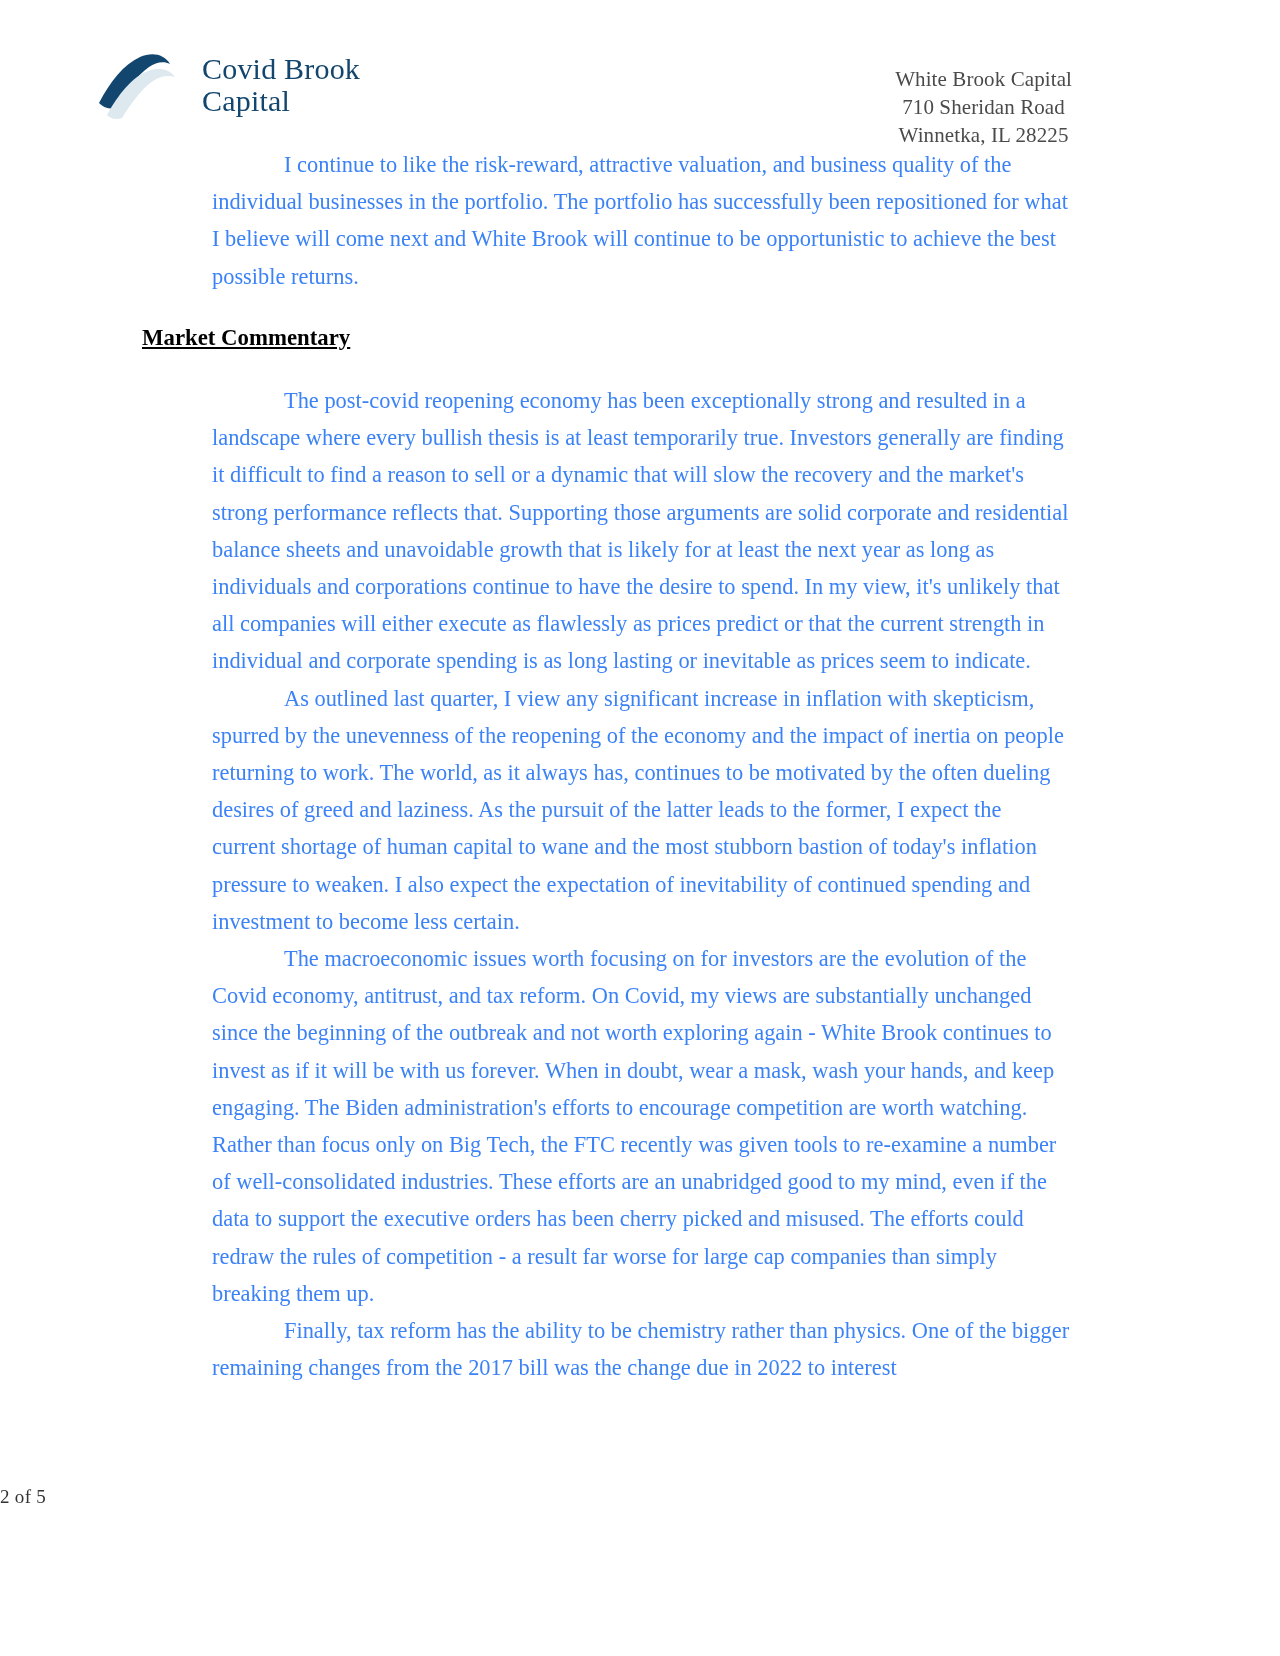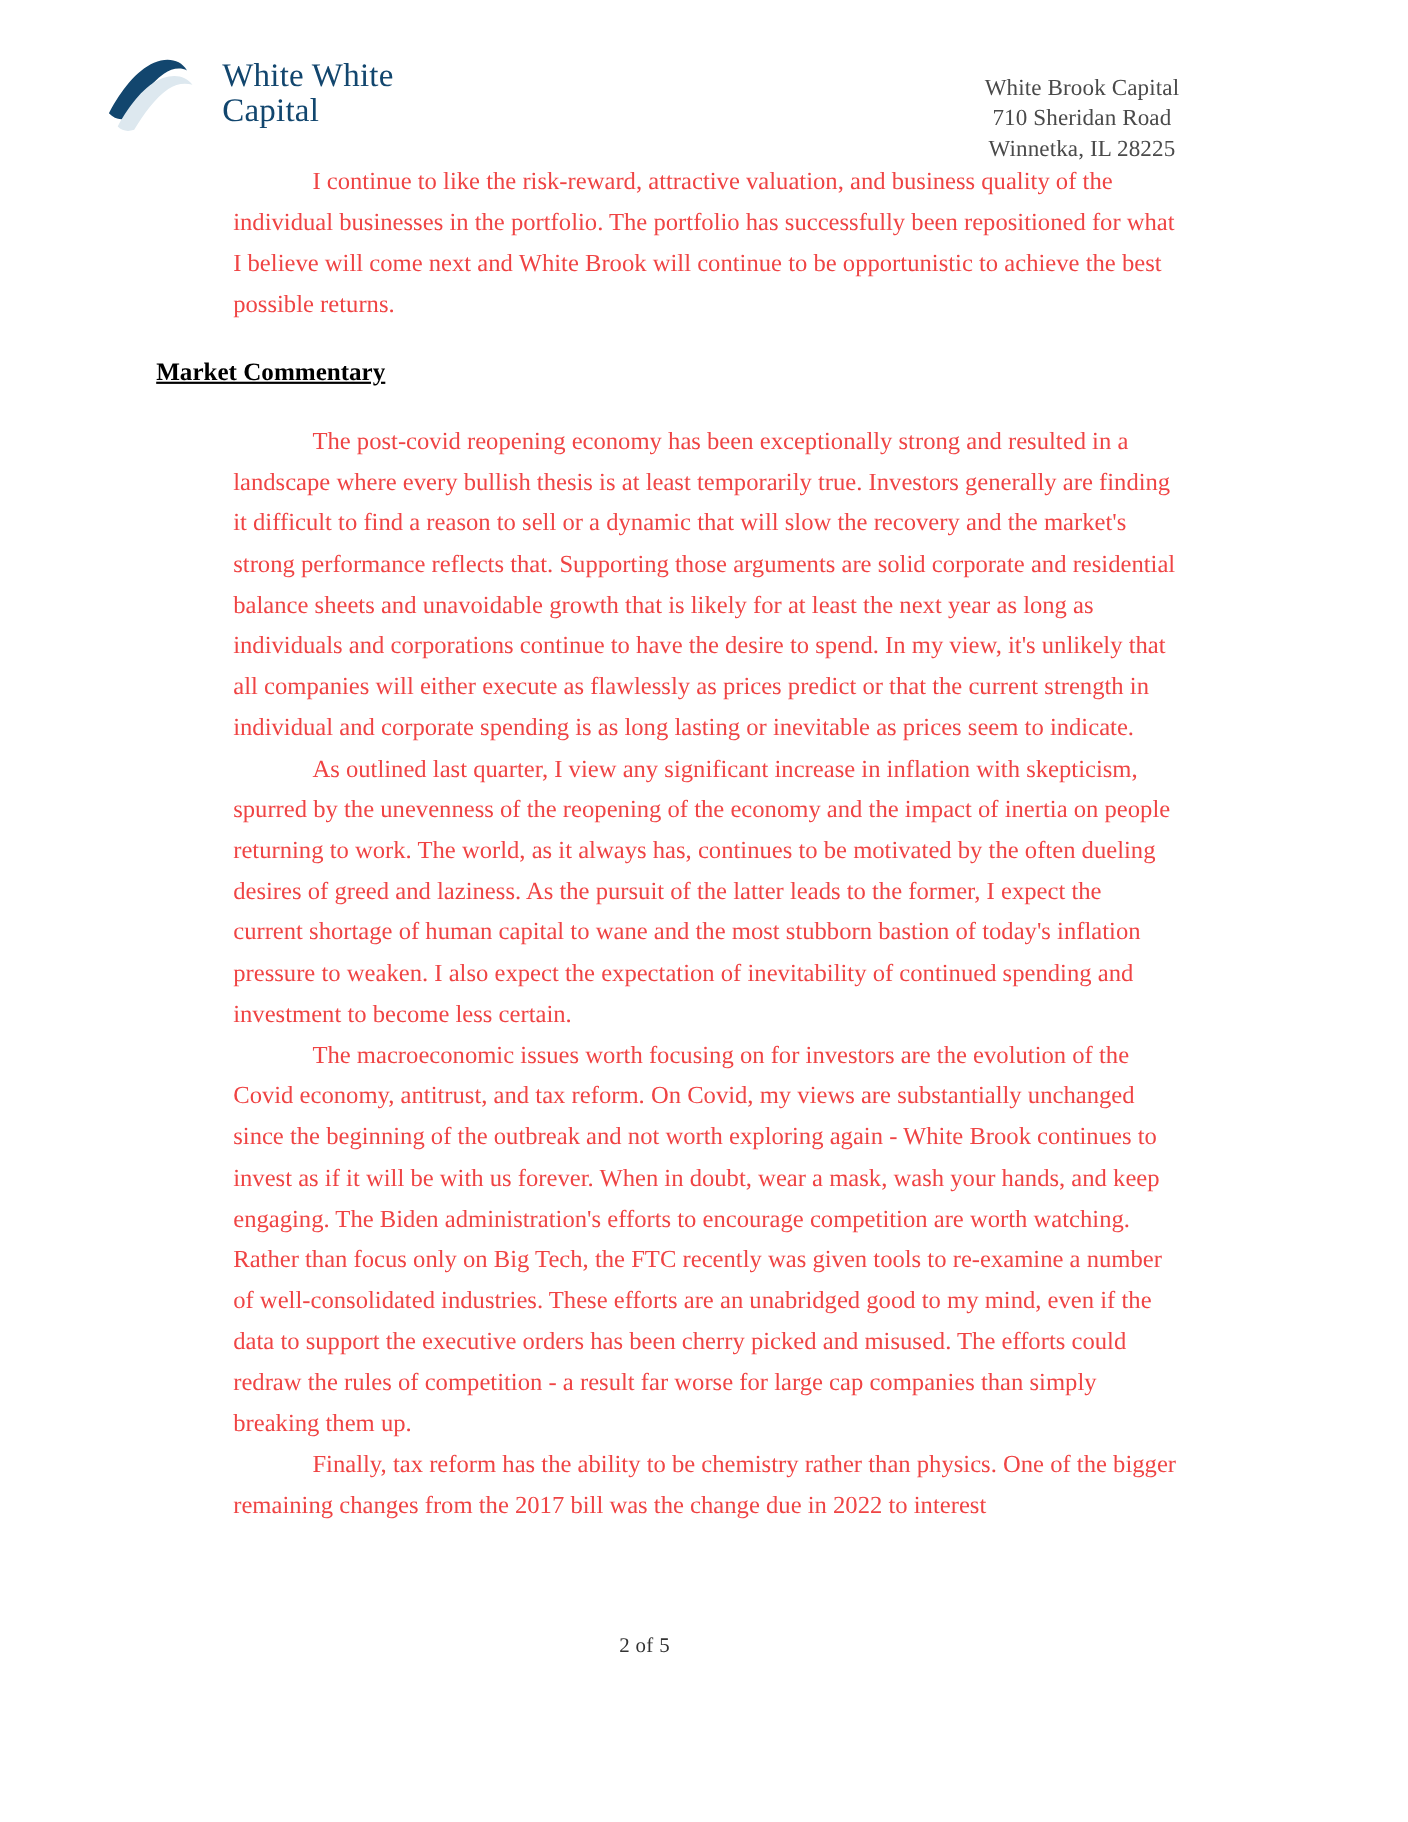--- a/index.html
+++ b/index.html
@@ -68,21 +68,21 @@
     left: 212px;
     top: 146px;
     width: 858px;
   }
   .para {
     margin: 0;
     font-size: 22.4px;
     line-height: 37.2px;
     text-align: left;
     text-indent: 72px;
-    color: #ef4444;
+    color: #3b82f6;
     -webkit-font-smoothing: antialiased;
   }
 
   .section-heading {
     margin: 0;
     font-size: 22.8px;
     font-weight: bold;
     line-height: 37.2px;
     color: #000000;
     margin-left: -70px;
@@ -90,43 +90,42 @@
   }
   .spacer-sm { height: 24px; }
   .spacer-md { height: 26px; }
 
   
   .page-footer {
     position: absolute;
     left: 0;
     bottom: 148px;
     width: 1084px;
-    text-align: center;
+    text-align: left;
     font-size: 19px;
     color: #333333;
     letter-spacing: 0.3px;
-    margin-left: 44px;
   }
 </style>
 </head>
 <body>
 
 <div class="page">
 
   <div class="letterhead">
 
     <div class="logo-block">
       <span class="logo-mark-wrap">
         <svg class="logo-mark" viewBox="0 0 96 74" xmlns="http://www.w3.org/2000/svg" aria-hidden="true">
           <path d="M3 55 C 14 34, 28 16, 44 9 C 56 4, 68 6, 74 16 C 68 13, 60 14, 53 19 C 41 27, 30 44, 20 59 C 14 62, 8 60, 3 55 Z" fill="#12466e"></path>
           <path d="M11 67 C 22 47, 36 29, 52 23 C 63 19, 73 21, 79 29 C 72 27, 64 28, 57 33 C 45 41, 34 57, 26 70 C 20 72, 15 71, 11 67 Z" fill="#dde8ef"></path>
         </svg>
       </span>
       <span class="logo-wordmark">
-        <span>White White</span>
+        <span>Covid Brook</span>
         <span>Capital</span>
       </span>
     </div>
 
     <div class="address-block">
       <span>White Brook Capital</span>
       <span>710 Sheridan Road</span>
       <span>Winnetka, IL 28225</span>
     </div>
 

